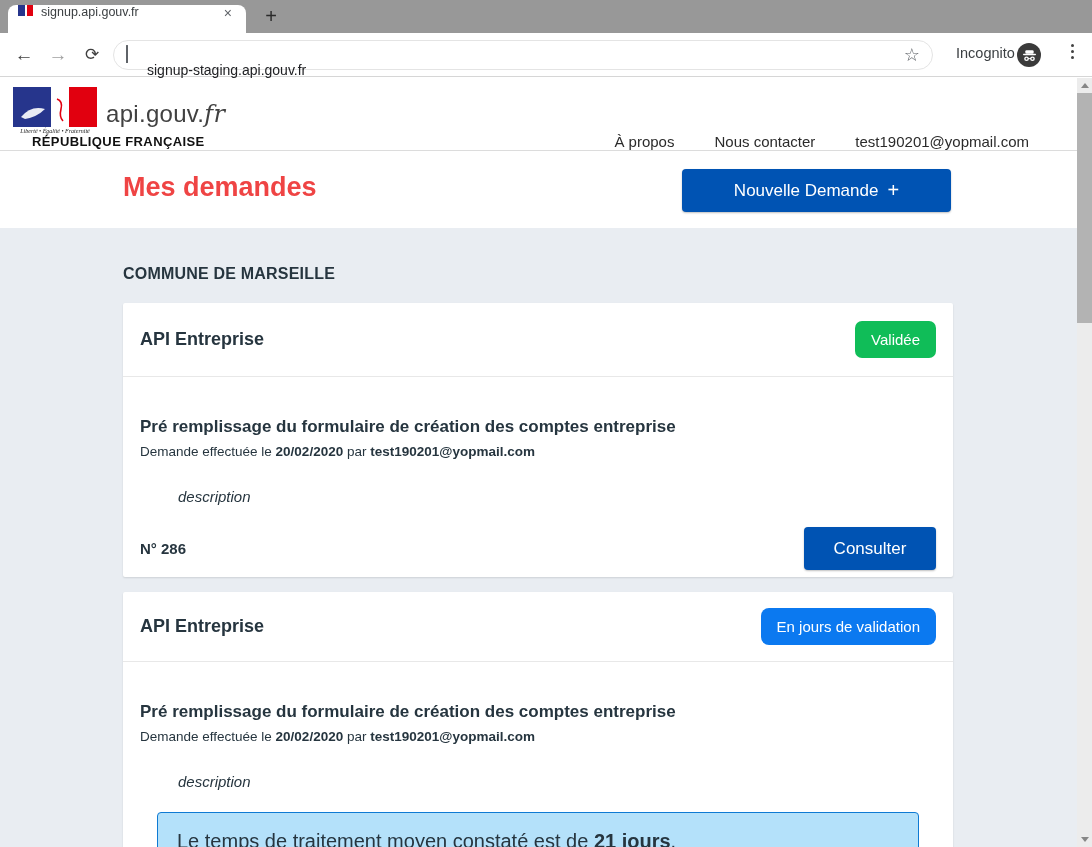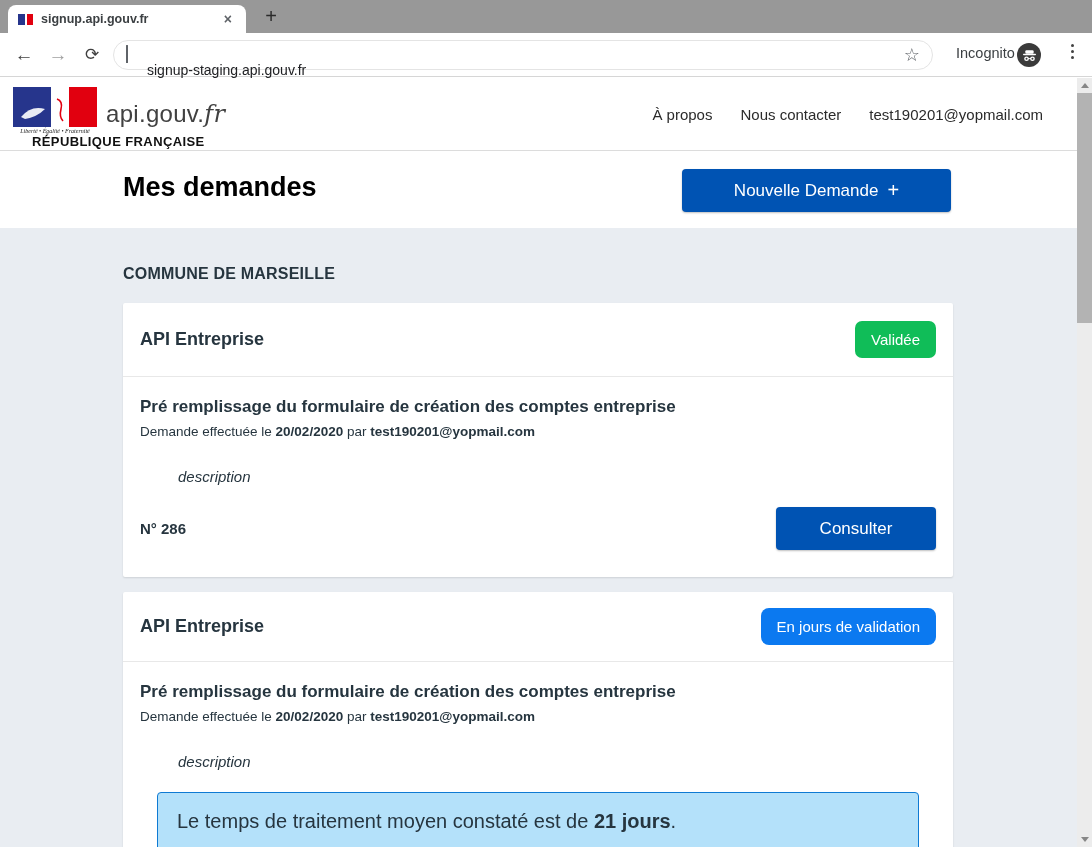--- a/index.html
+++ b/index.html
@@ -2,21 +2,21 @@
 <html><head>
 <meta charset="utf-8">
 <style>
   * { margin:0; padding:0; box-sizing:border-box; }
   html,body { width:1092px; height:847px; }
   body { font-family:"Liberation Sans",sans-serif; position:relative; background:#fff; overflow:hidden; }
 
   
   .tabstrip { position:absolute; top:0; left:0; width:1092px; height:33px; background:#989898; }
   .tab { position:absolute; left:8px; bottom:0; width:238px; height:28px; background:#fff;
-         border-radius:8px 8px 0 0; display:flex; align-items:center; padding:0 10px;font-weight:bold; }
+         border-radius:8px 8px 0 0; display:flex; align-items:flex-start; padding:0 10px; }
   .tab-favicon { width:15px; height:11px; margin-right:8px; display:flex; flex-shrink:0; }
   .fav-blue { width:7px; height:11px; background:#26358c; }
   .fav-white { width:2px; height:11px; background:#fff; }
   .fav-red { width:6px; height:11px; background:#e1000f; }
   .tab-title { font-size:12.5px; color:#3c4043; flex:1; white-space:nowrap; overflow:hidden; }
   .tab-close { font-size:14px; color:#5f6368; padding:0 4px; cursor:default; }
   .newtab { position:absolute; left:256px; top:3px; width:30px; height:27px; color:#2a2a2a;
             font-size:20px; line-height:27px; text-align:center; }
 
   .toolbar { position:absolute; top:33px; left:0; width:1092px; height:44px; background:#fff;
@@ -43,26 +43,26 @@
   
   .site-header { position:absolute; top:78px; left:0; width:1092px; height:73px; background:#fff;
                  border-bottom:1px solid #dcdcdc; }
   .gov-logo { position:absolute; left:13px; top:9px; width:84px; text-align:center; }
   .gov-flag { display:block; }
   .gov-motto { font-family:"Liberation Serif",serif; font-style:italic; font-size:6px; color:#222;
                margin-top:1px; white-space:nowrap; }
   .gov-agency { font-size:13px; font-weight:bold; color:#111; letter-spacing:0.4px; white-space:nowrap;padding-left:19px; }
   .wordmark { position:absolute; left:106px; top:22px; font-size:24px; color:#414141; letter-spacing:0.3px; }
   .wordmark .fr { font-family:"DejaVu Serif","Liberation Serif",serif; font-style:italic; }
-  .top-nav { position:absolute; right:49px; top:0; height:72px; display:flex; align-items:center; gap:28px; }
+  .top-nav { position:absolute; right:63px; top:0; height:72px; display:flex; align-items:flex-end; gap:40px; }
   .top-nav a { font-size:15px; color:#2b2b2b; text-decoration:none; cursor:pointer; }
 
   
   .title-band { position:absolute; top:152px; left:0; width:1092px; height:76px; background:#fff; }
-  .page-title { position:absolute; left:123px; top:20px; font-size:27px; font-weight:bold; color:#000000; }
+  .page-title { position:absolute; left:123px; top:20px; font-size:27px; font-weight:bold; color:#ef4444; }
   .btn-primary { background:#0053b3; color:#fff; border:none; border-radius:4px; cursor:pointer;
                  display:flex; align-items:center; justify-content:center;
                  font-family:"Liberation Sans",sans-serif; }
   .new-btn { position:absolute; left:682px; top:17px; width:269px; height:43px; font-size:17px;
              box-shadow:0 1px 2px rgba(0,0,0,0.25); }
   .new-btn .plus { font-size:20px; margin-left:9px; font-weight:normal; }
 
   
   .content { position:absolute; top:228px; left:0; width:1092px; height:619px; background:#e9edf2;
              overflow:hidden; }
@@ -74,27 +74,27 @@
   .card-2 { top:364px; height:330px; }
   .card-header { display:flex; align-items:center; justify-content:space-between;
                  padding:12px 17px; border-bottom:1px solid #e8e8e8; }
   .card-1 .card-header { height:74px; }
   .card-2 .card-header { height:70px; }
   .api-name { font-size:18px; font-weight:bold; color:#26353f; }
   .badge { color:#fff; font-size:15px; padding:10px 16px; border-radius:8px; white-space:nowrap; }
   .badge-green { background:#10bd58;border-radius:7px; }
   .badge-blue { background:#0b79f0; }
   .card-body { padding:20px 17px 0; }
-  .req-title { font-size:17px; font-weight:bold; color:#26353f; margin-bottom:7px; }
+  .req-title { font-size:17px; font-weight:bold; color:#26353f; margin-bottom:7px;margin-top:20px; }
   .req-meta { font-size:13.5px; color:#26353f; }
   .req-desc { font-style:italic; font-size:15px; color:#26353f; margin-top:29px;margin-left:38px; }
   .card-footer { display:flex; align-items:center; justify-content:space-between; padding:0 17px;
                  margin-top:22px; }
   .req-number { font-size:15px; font-weight:bold; color:#26353f; }
-  .consult-btn { width:160px; height:43px; font-size:17px; box-shadow:0 1px 2px rgba(0,0,0,0.25); }
+  .consult-btn { width:132px; height:43px; font-size:17px; box-shadow:0 1px 2px rgba(0,0,0,0.25); }
   .alert-info { margin:22px 17px 0; background:#b4e1fa; border:1.5px solid #0e7ad3; border-radius:4px;
                 padding:17px 19px; font-size:20px; color:#26353f; }
 
   
   .scrollbar { position:absolute; top:78px; right:0; width:15px; height:769px; background:#ececec; }
   .scroll-btn { position:absolute; left:0; width:15px; height:15px; }
   .scroll-btn.up { top:0; } .scroll-btn.down { bottom:0; }
   .tri-up { width:0; height:0; border-left:4px solid transparent; border-right:4px solid transparent;
             border-bottom:5px solid #878787; margin:5px auto 0; }
   .tri-down { width:0; height:0; border-left:4px solid transparent; border-right:4px solid transparent;

